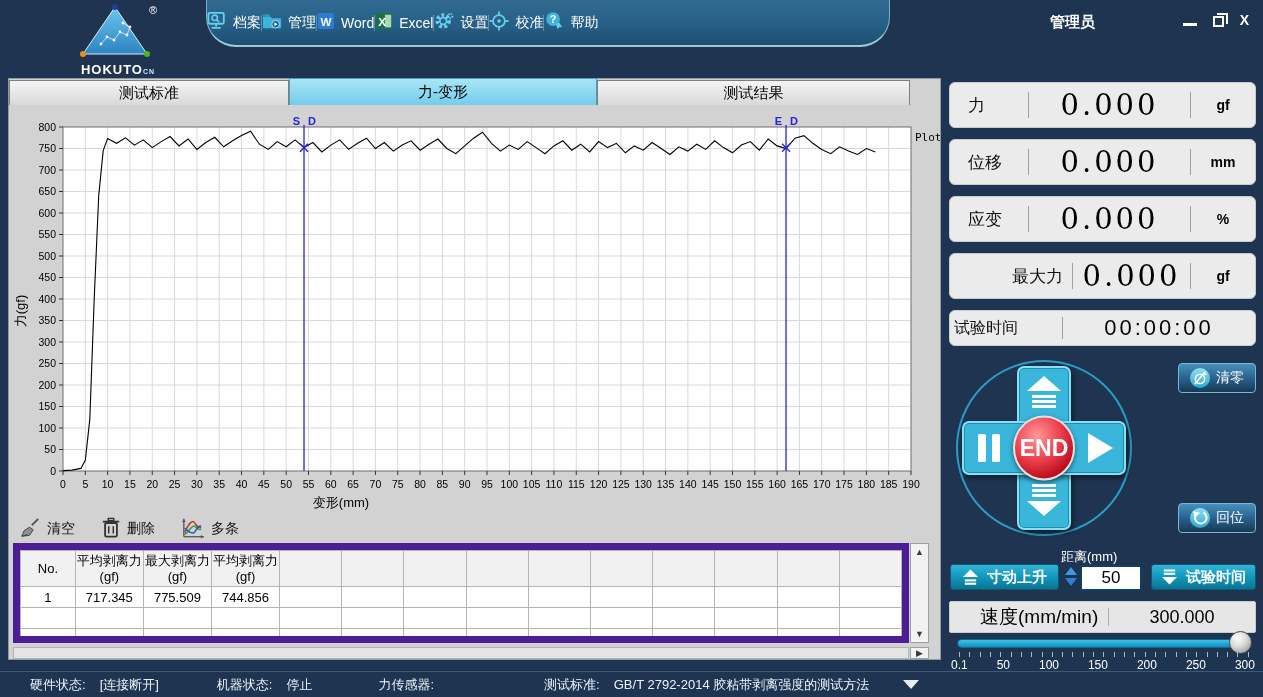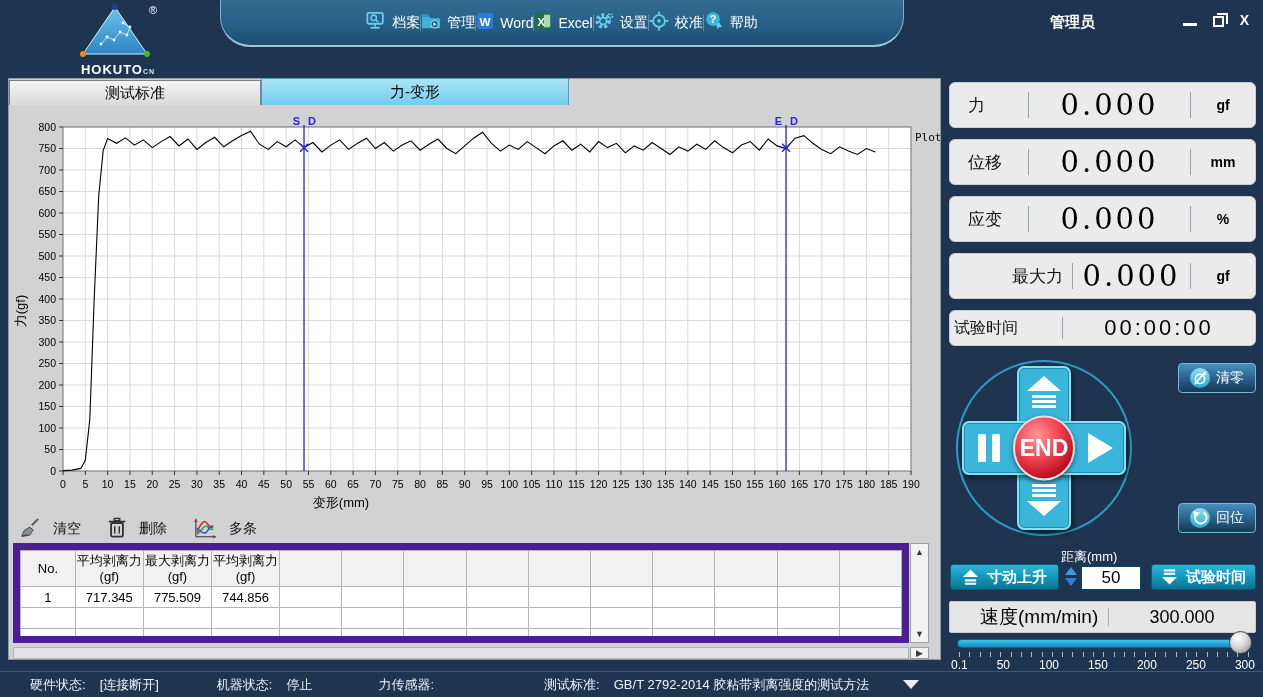--- a/index.html
+++ b/index.html
@@ -4,24 +4,24 @@
 <style>
   html,body{margin:0;padding:0;background:#10202f;}
   *{box-sizing:border-box;font-family:"Liberation Sans","DejaVu Sans",sans-serif;}
   #app{position:relative;width:1263px;height:697px;background:#1e3450;overflow:hidden;}
 
   
   #topbar{position:absolute;left:0;top:0;width:1263px;height:48px;background:#1e3450;}
   #logo{position:absolute;left:62px;top:2px;width:112px;height:72px;text-align:center;}
   #logo .brand{color:#fff;font-weight:bold;font-size:13px;letter-spacing:1px;margin-top:-2px;}
   #logo .brand .cn{font-size:7px;vertical-align:baseline;color:#cfe8f4;}
-  #menustrip{position:absolute;left:220px;top:0;width:684px;height:47px;
+  #menustrip{position:absolute;left:206px;top:0;width:684px;height:47px;
     background:linear-gradient(180deg,#326a90 0%,#28628a 45%,#1e4f72 100%);
     border-radius:0 0 30px 30px;border-bottom:2px solid #9fc6da;border-left:1px solid #7fb0c8;border-right:1px solid #7fb0c8;
-    display:flex;align-items:center;justify-content:center;}
+    display:flex;align-items:center;justify-content:flex-start;}
   .menu-item{display:flex;align-items:center;gap:6px;color:#fff;font-size:14px;cursor:default;}
   .menu-sep{width:1px;height:16px;background:rgba(255,255,255,.28);}
   #user-label{position:absolute;right:168px;top:13px;color:#fff;font-size:15px;font-weight:bold;}
   #win-controls{position:absolute;right:14px;top:12px;display:flex;gap:16px;align-items:center;}
   #win-controls .wc{color:#fff;font-size:14px;font-weight:bold;line-height:16px;}
   #min-btn{width:14px;height:3px;background:#fff;margin-top:8px;}
   #restore-btn{width:11px;height:11px;border:2px solid #fff;position:relative;margin-top:3px;}
   #restore-btn:before{content:"";position:absolute;left:2px;top:-5px;width:9px;height:9px;border:2px solid #fff;border-bottom:none;border-left:none;}
 
   
@@ -30,21 +30,21 @@
   .tab{height:25px;margin-top:2px;border:1px solid #7e7e7e;border-bottom:none;
     background:linear-gradient(180deg,#f4f4f4,#d9d9d9);display:flex;align-items:center;justify-content:center;
     font-size:15px;color:#000;}
   .tab.active{height:27px;margin-top:0;background:linear-gradient(180deg,#a9e5f6,#74cdec);border-color:#4e9cbe;}
 
   #chart-wrap{position:absolute;left:2px;top:32px;width:929px;height:402px;overflow:hidden;}
   #plot-legend{position:absolute;left:904px;top:20px;width:26px;overflow:hidden;white-space:nowrap;
     font-family:"DejaVu Sans Mono",monospace;font-size:11px;color:#000;}
 
   #chart-toolbar{position:absolute;left:10px;top:437px;height:26px;display:flex;align-items:center;gap:26px;}
-  .ct-item{display:flex;align-items:center;gap:12px;font-size:14px;color:#111;}
+  .ct-item{display:flex;align-items:center;gap:6px;font-size:14px;color:#111;}
 
   #table-zone{position:absolute;left:4px;top:464px;width:896px;height:100px;overflow:hidden;background:#fff;border:7px solid #4c1d95;}
   table{border-collapse:collapse;table-layout:fixed;}
   td,th{border:1px solid #b4b4b4;font-size:13px;text-align:center;padding:0;overflow:hidden;}
   th{background:#f1f1f1;font-weight:normal;white-space:pre-line;line-height:1.2;height:36px;}
   tbody td{height:21px;color:#000;}
   #vscroll{position:absolute;left:901px;top:464px;width:19px;height:100px;background:#f2f2f2;border:1px solid #9aa0a6;}
   .scroll-btn{position:absolute;left:0;width:17px;height:16px;background:#f2f2f2;color:#3a3a3a;font-size:9px;
     display:flex;align-items:center;justify-content:center;}
   #hscroll{position:absolute;left:4px;top:568px;width:896px;height:12px;background:#e4e4e4;border:1px solid #aeb4ba;}
@@ -219,25 +219,28 @@
     <div id="user-label">管理员</div>
     <div id="win-controls">
       <div id="min-btn"></div>
       <div id="restore-btn"></div>
       <div class="wc">X</div>
     </div>
   </div>
 
   <div id="left-panel">
     <div id="tabs">
-        <div class="tab" style="width: 252px;">
+        <div class="tab" style="width: 280px;">
           <span>测试标准</span>
         </div>
         <div class="tab active" style="width: 308px;">
           <span>力-变形</span>
+        </div>
+        <div class="tab" style="width: 313px;">
+          <span>测试结果</span>
         </div>
       </div>
     <div id="chart-wrap">
       <div id="chart-svg-host"><svg width="929" height="402">
             <rect x="52" y="16" width="848" height="344" fill="#ffffff"></rect>
             <line x1="74.3157894736842" y1="16" x2="74.3157894736842" y2="360" stroke="#d9d9d9"></line>
             <line x1="96.63157894736841" y1="16" x2="96.63157894736841" y2="360" stroke="#d9d9d9"></line>
             <line x1="118.94736842105263" y1="16" x2="118.94736842105263" y2="360" stroke="#d9d9d9"></line>
             <line x1="141.26315789473682" y1="16" x2="141.26315789473682" y2="360" stroke="#d9d9d9"></line>
             <line x1="163.57894736842104" y1="16" x2="163.57894736842104" y2="360" stroke="#d9d9d9"></line>

